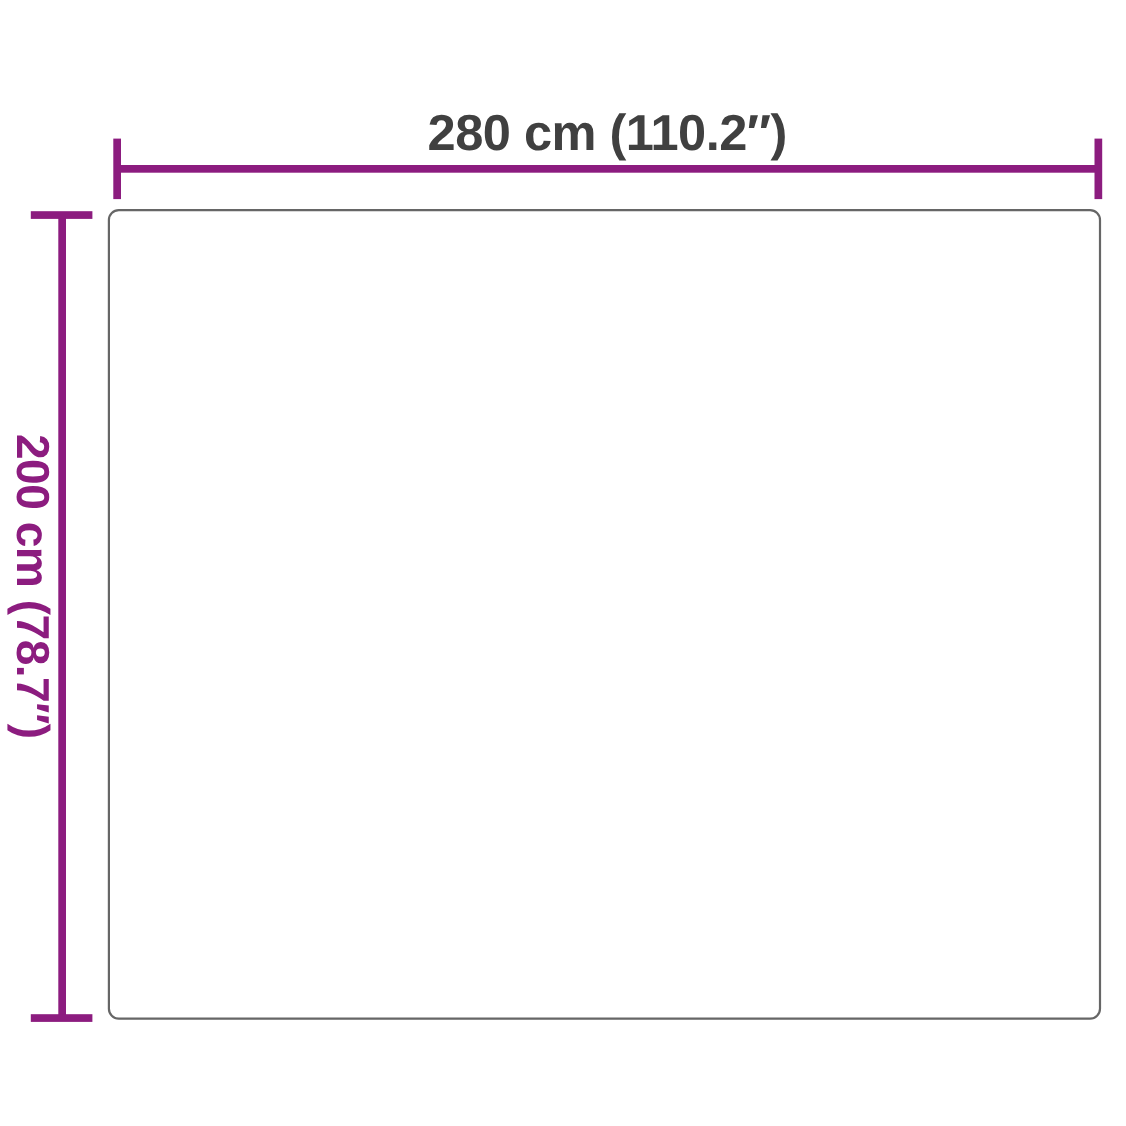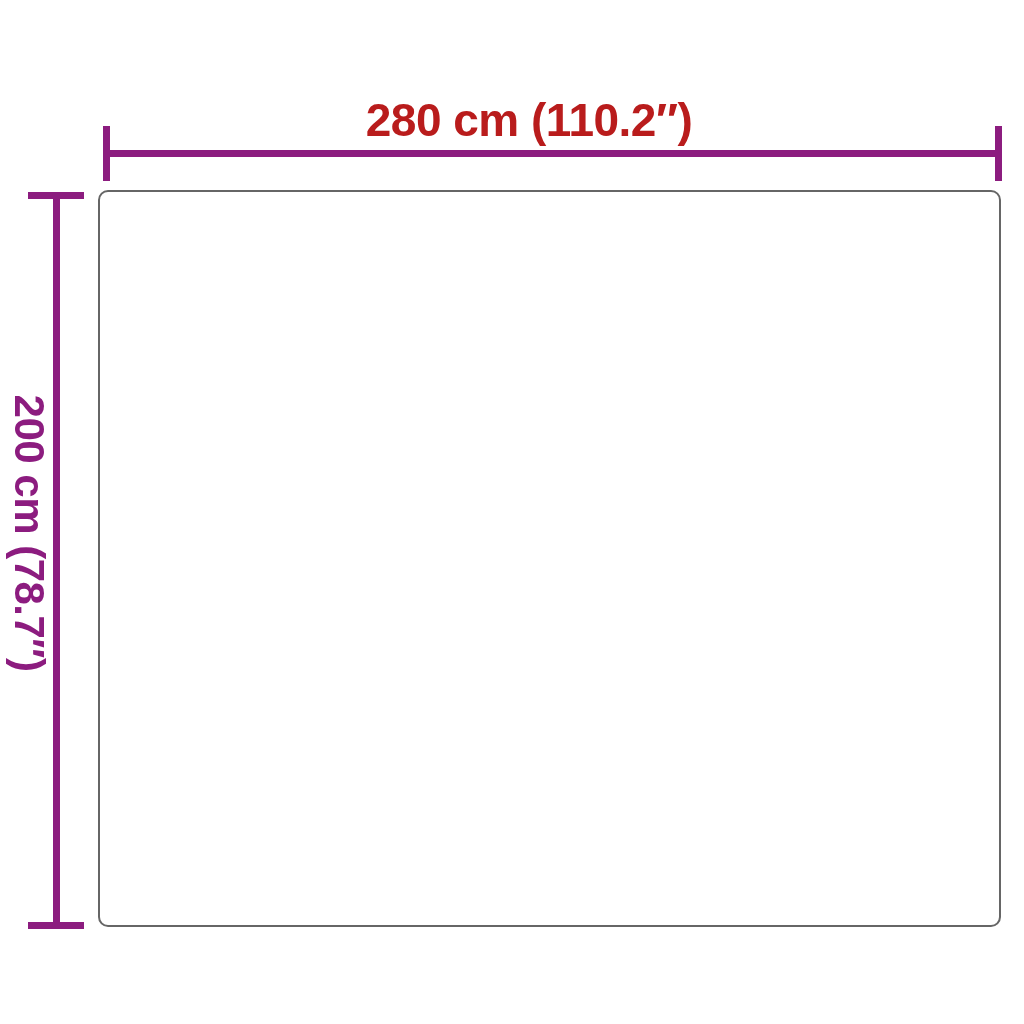--- a/index.html
+++ b/index.html
@@ -49,24 +49,24 @@
     height: 55px;
   }
   .h-cap-right {
     left: 995px;
     top: 126px;
     width: 7px;
     height: 55px;
   }
   .h-label {
     position: absolute;
-    left: 529px;
+    left: 552px;
     top: 94px;
     transform: translateX(-50%);
-    color: #b91c1c;
+    color: #404040;
     font-size: 46px;
     font-weight: 700;
     line-height: 52px;
     white-space: nowrap;
     letter-spacing: -0.5px;
   }
 
   
   .v-line {
     left: 53px;

